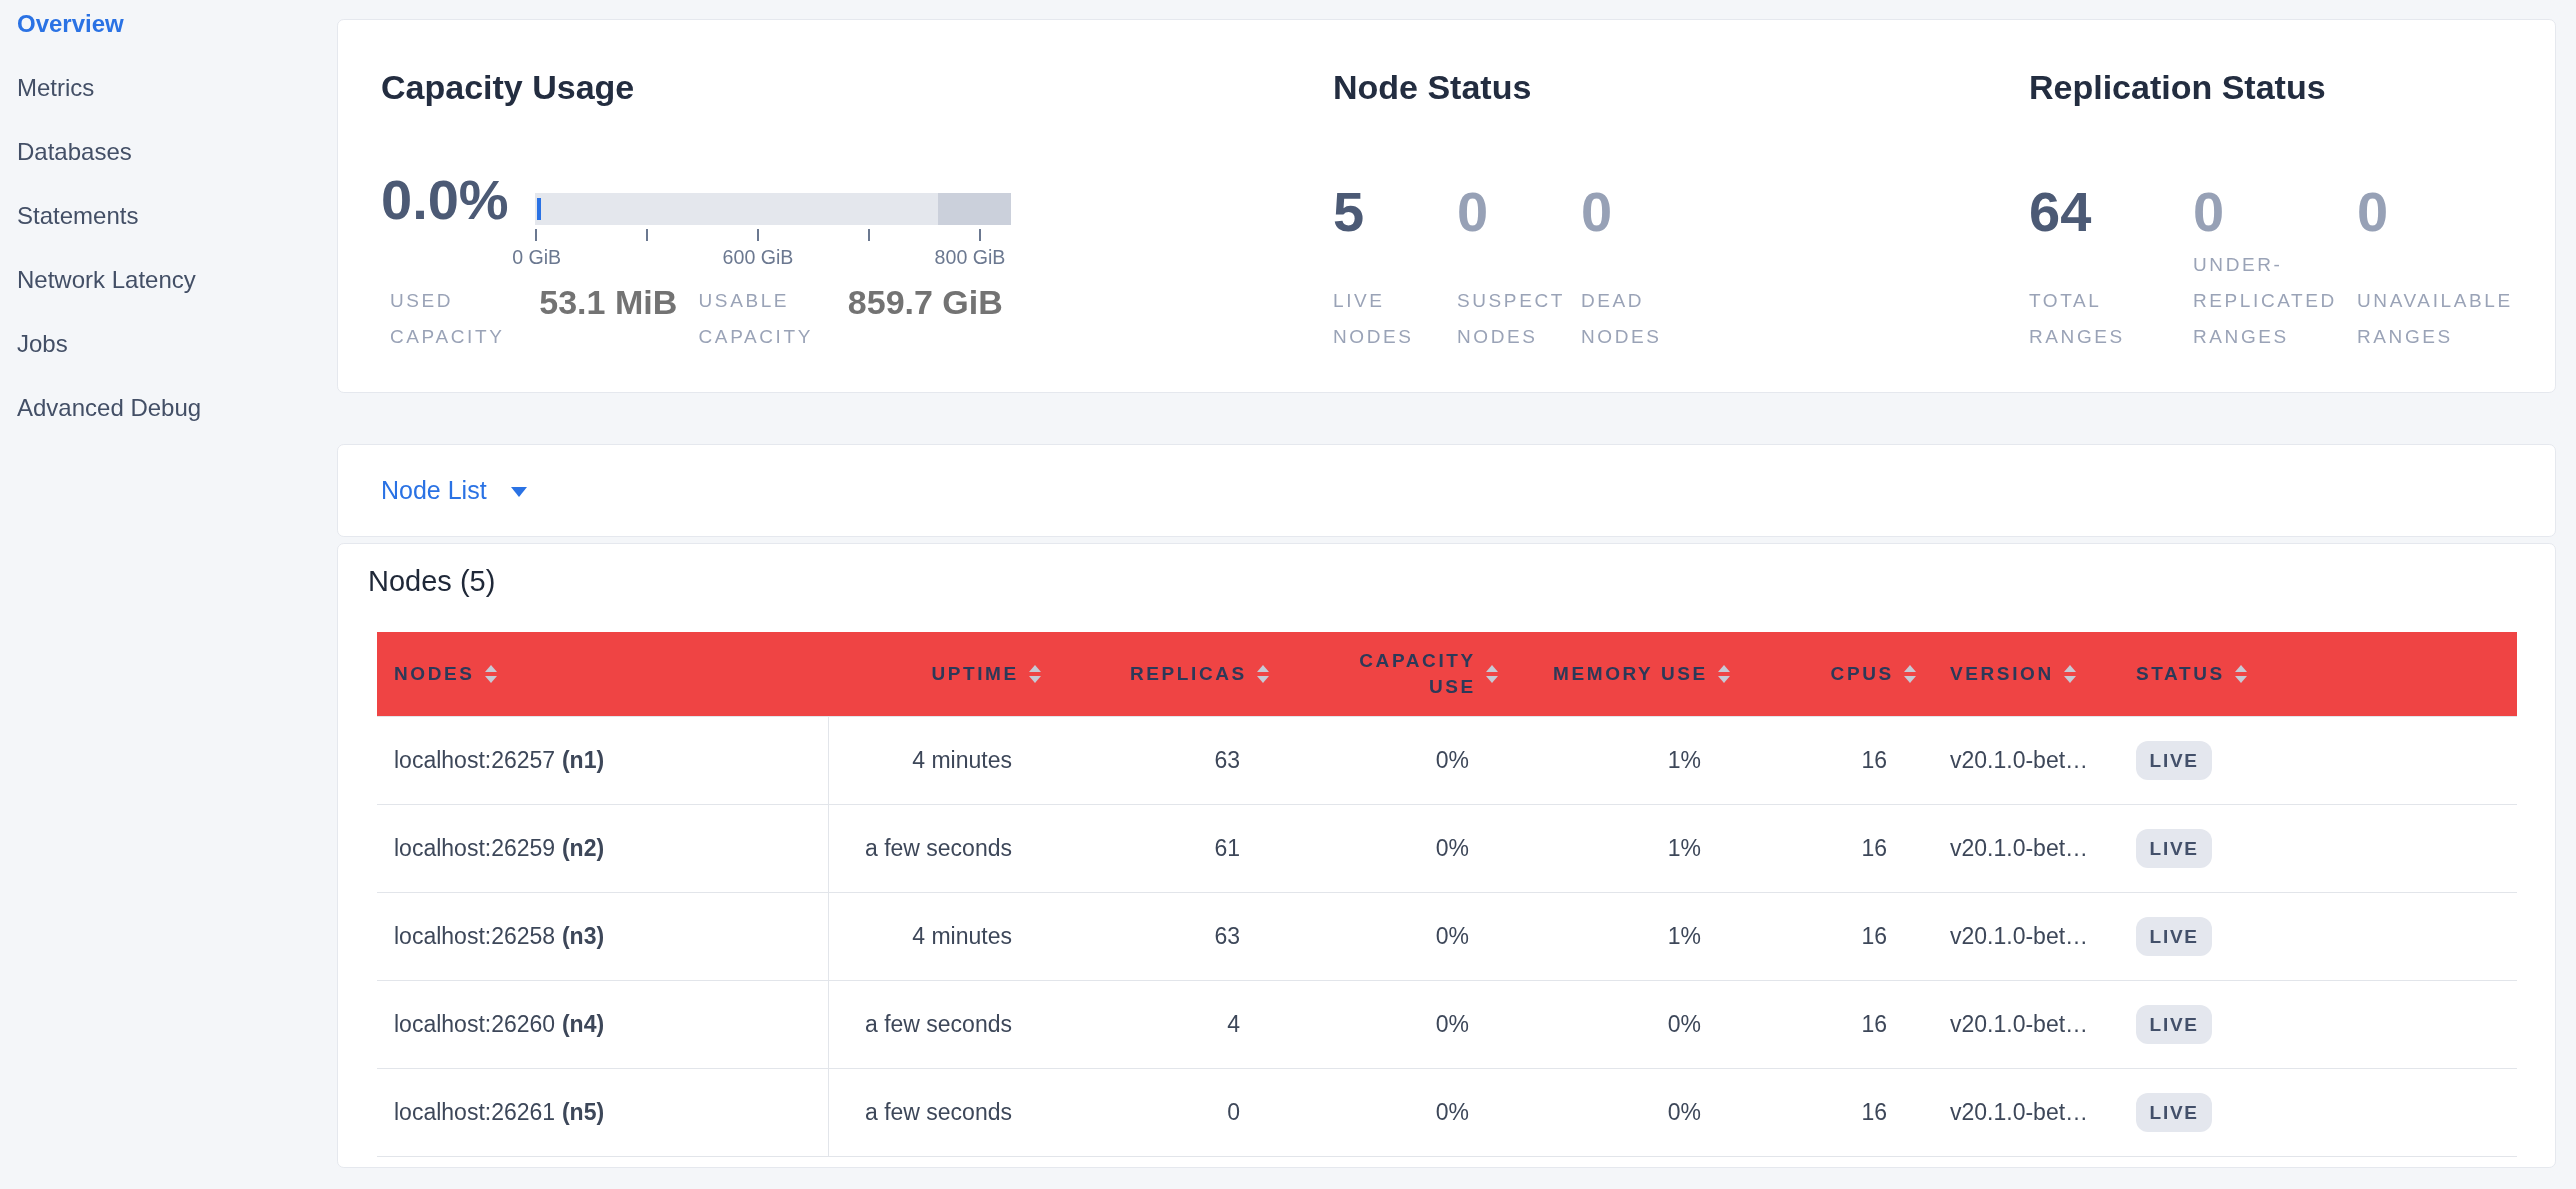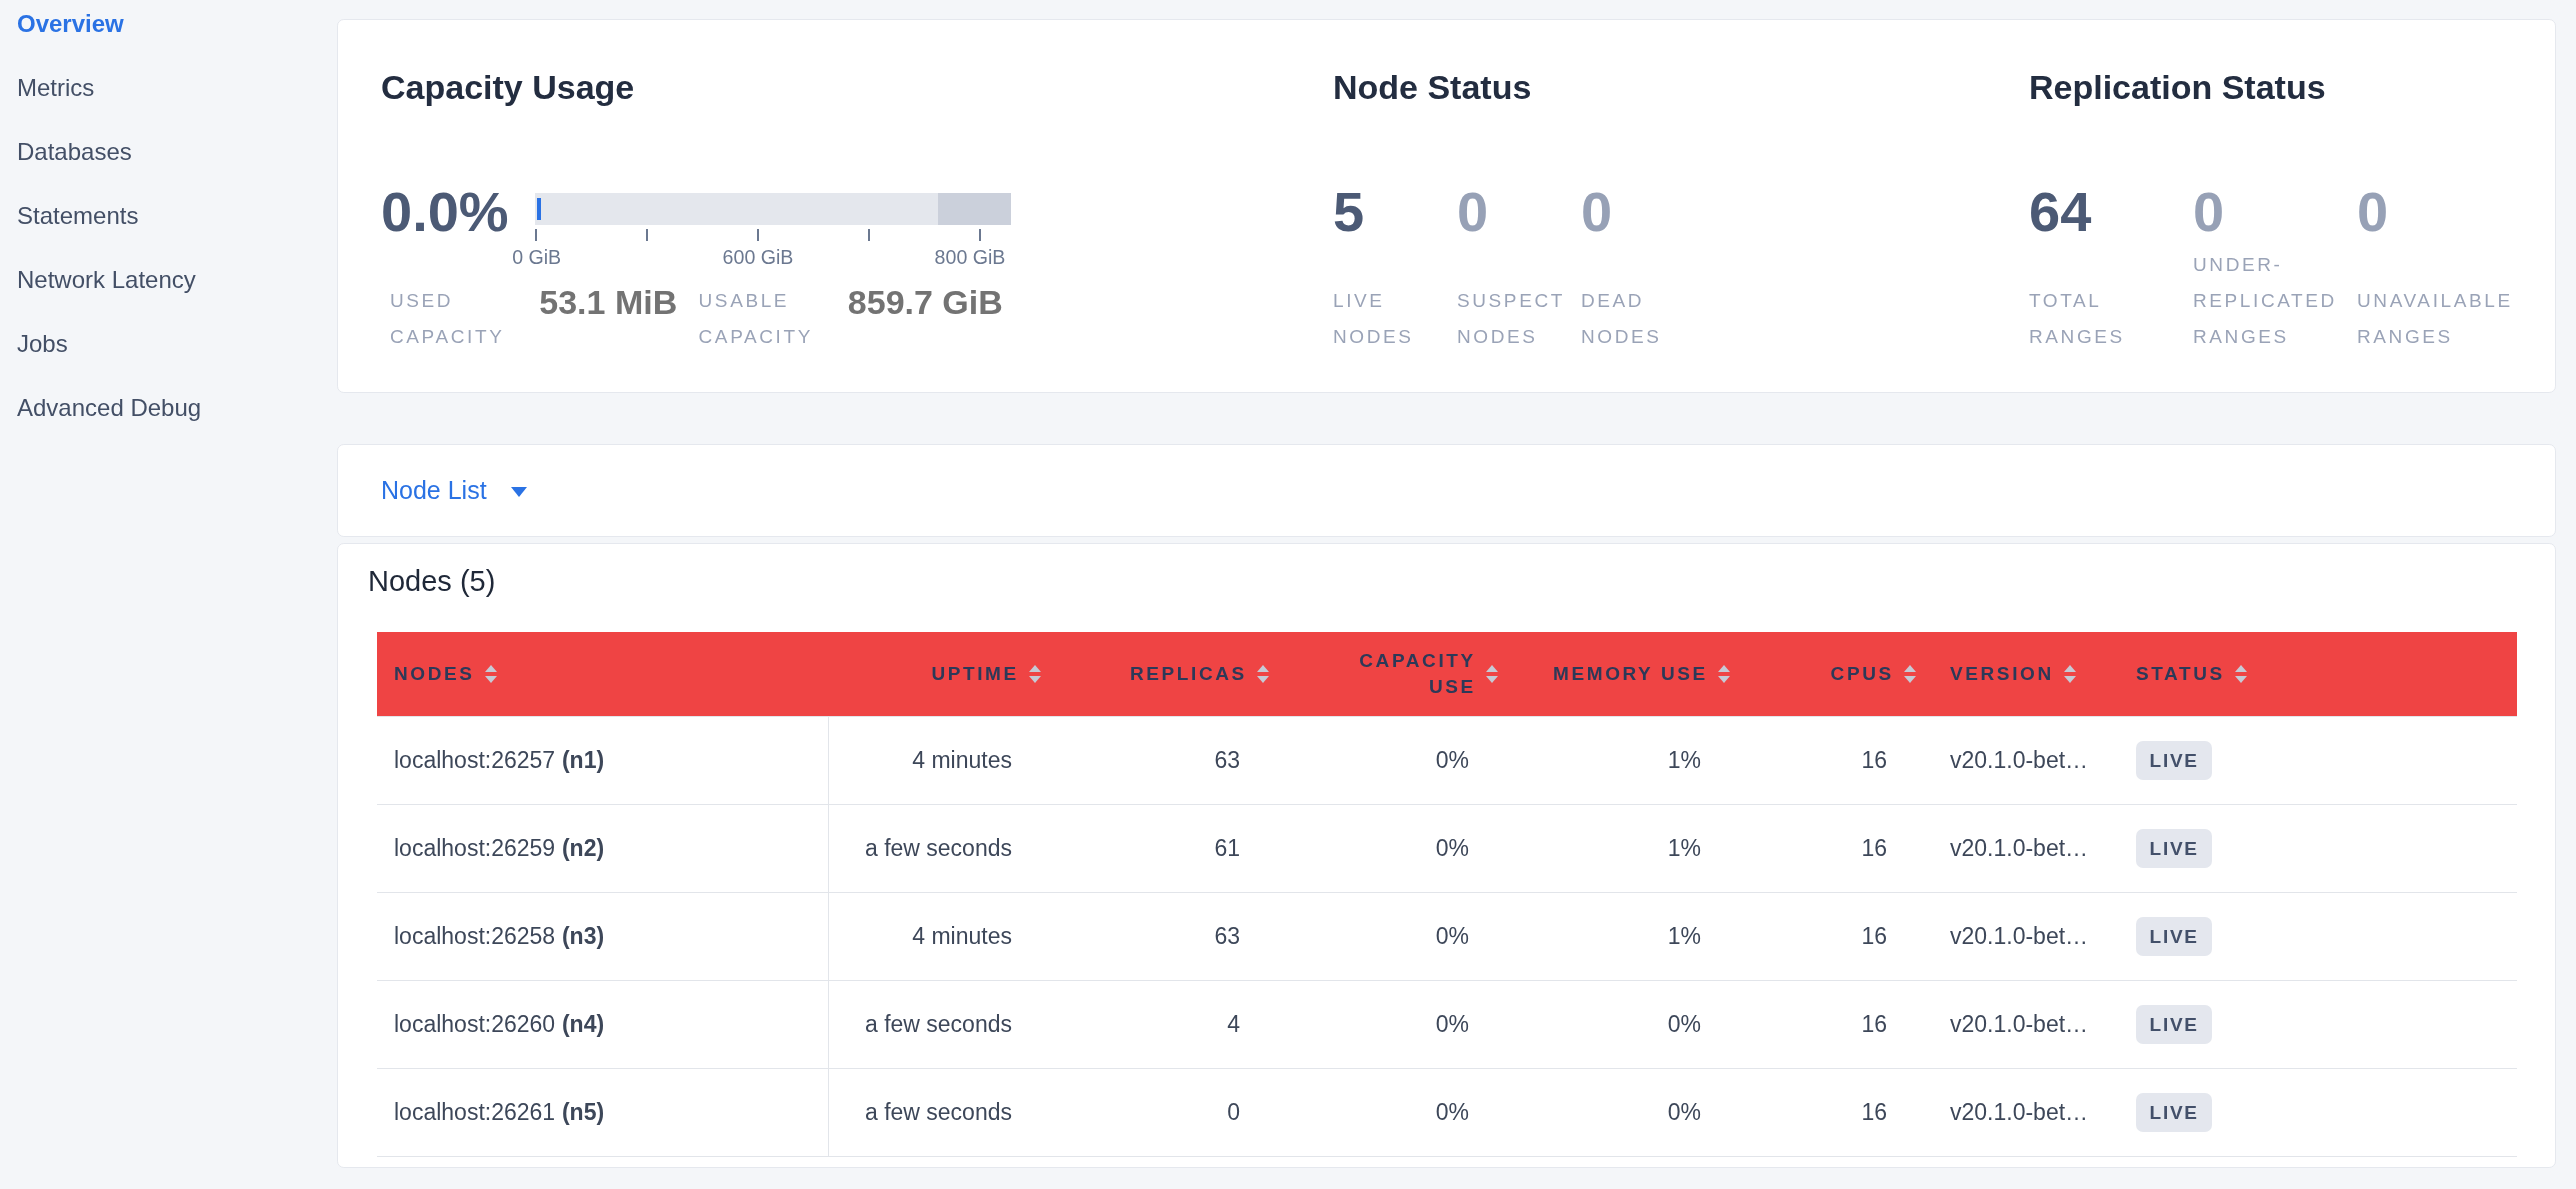--- a/index.html
+++ b/index.html
@@ -30,21 +30,21 @@
   .card-nodelist { top:444px; height:93px; }
   .card-table { top:543px; height:625px; }
 
   .section-title {
     position:absolute; top:48px; font-size:34px; font-weight:bold; color:#232d40;
   }
 
   
   .cap-block { position:absolute; left:43px; top:152px; width:951px; height:183px; }
   .gauge-row { display:flex; align-items:flex-start; }
-  .cap-percent { width:154px; font-size:56px; font-weight:bold; color:#4c5a75; line-height:1; margin-top:12px; }
+  .cap-percent { width:154px; font-size:56px; font-weight:bold; color:#4c5a75; line-height:1; }
   .bar-wrap { width:476px; }
   .bar { position:relative; height:32px; margin-top:20.5px; background:#e4e7ed; }
   .bar-other { position:absolute; right:0; top:0; height:100%; width:73px; background:#cbd0db; }
   .bar-used { position:absolute; left:1.7px; top:5.1px; width:4.3px; height:22px; background:#2a72e4; }
   .axis { position:relative; height:17px; margin-top:4.3px; }
   .tick { position:absolute; top:0; width:1.7px; height:12px; background:#6b7890; }
   .axis-labels { position:relative; height:25.6px;text-decoration:underline; }
   .axis-label { position:absolute; transform:translateX(-50%); font-size:19.6px; color:#6b7890; white-space:nowrap; }
 
   .cap-stats { position:absolute; left:9px; bottom:0; display:flex; }
@@ -96,21 +96,21 @@
   }
   .hcell.right { justify-content:flex-end; padding-right:17px; text-align:right; }
   .hcell.left { padding-left:17px; }
   .hcell .hlabel { line-height:25.6px; }
   .hcell .narrow { max-width:136px; }
   .sort-arrows { display:flex; flex-direction:column; gap:3.4px; }
   .arr-up { width:0; height:0; border-left:6px solid transparent; border-right:6px solid transparent; border-bottom:7.7px solid #c6cad5; }
   .arr-dn { width:0; height:0; border-left:6px solid transparent; border-right:6px solid transparent; border-top:7.7px solid #c6cad5; }
   .node-id { font-weight:bold; margin-left:6.8px; }
   .badge {
-    background:#e4e7ee; color:#43506a; border-radius:7px;
+    background:#e4e7ee; color:#43506a; border-radius:12px;
     padding:8.5px 13.6px; font-size:19px; font-weight:bold; letter-spacing:1.7px;
   }
 </style>
 </head>
 <body>
 
 <aside class="sidebar">
   <ul class="nav">
     <li class="nav-item active">Overview</li>
     <li class="nav-item">Metrics</li>

